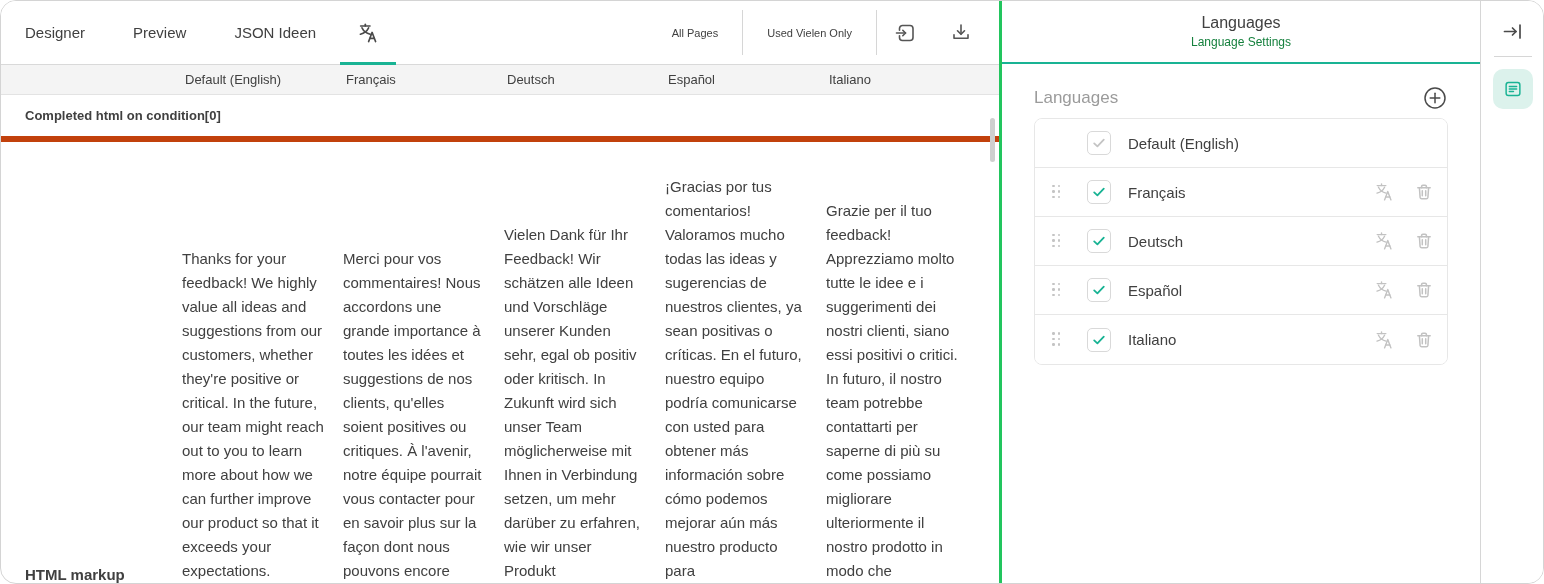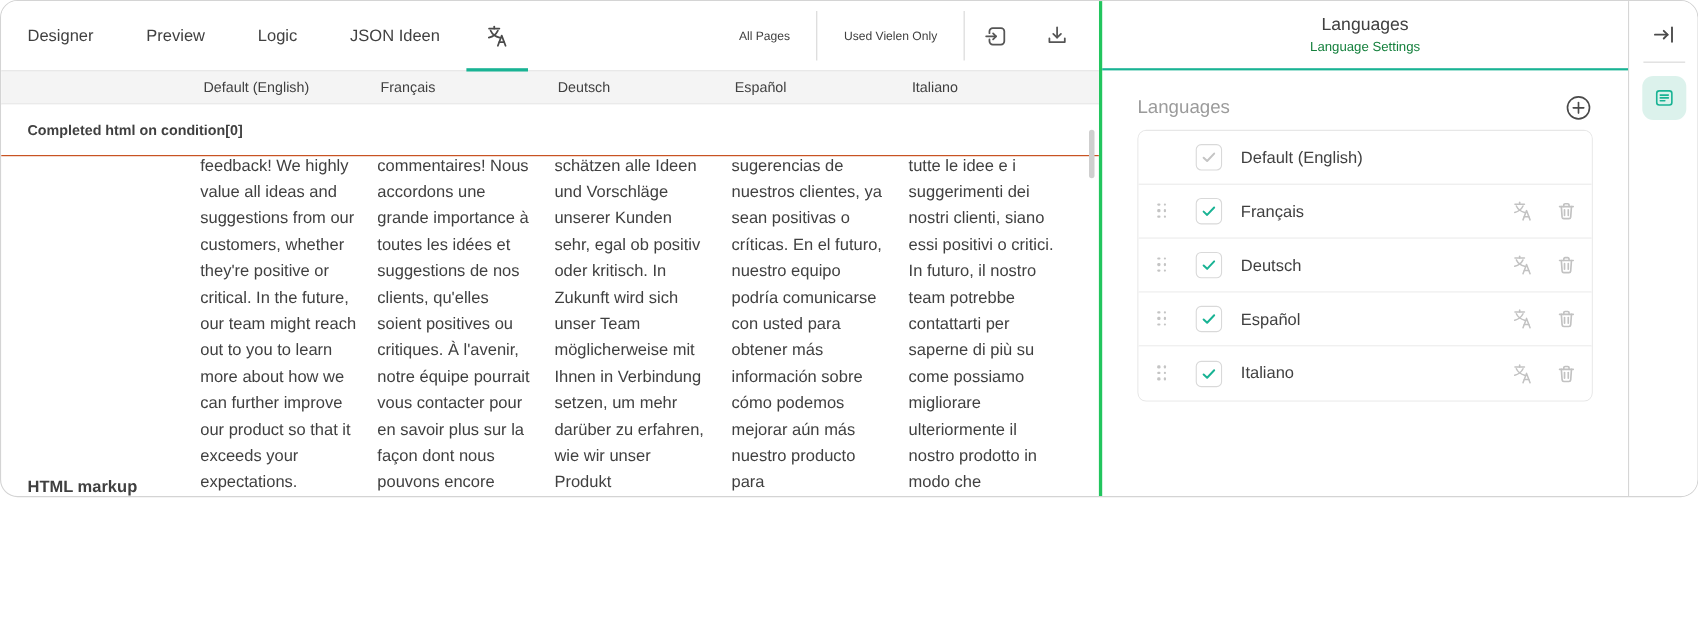--- a/index.html
+++ b/index.html
@@ -3,21 +3,21 @@
 <meta charset="utf-8">
 <style>
   * { box-sizing: border-box; margin: 0; padding: 0; }
   html, body { background: #ffffff; }
   body {
     font-family: "Liberation Sans", sans-serif;
     color: #404040;
     width: 1544px; height: 584px;
   }
   .app {
-    width: 1544px; height: 452px;
+    width: 1544px; height: 584px;
     background: #fff;
     border: 1px solid #d4d4d4;
     border-radius: 16px;
     overflow: hidden;
     display: flex;
   }
   
   .main { flex: 0 0 998px; width: 998px; display: flex; flex-direction: column; position: relative; overflow: hidden; }
   .toolbar {
     height: 64px; flex: 0 0 64px;
@@ -61,21 +61,21 @@
     display: flex; align-items: center;
     font-size: 13px; color: #404040;
   }
   .gh-name { width: 168px; flex: 0 0 168px; }
   .gh-col  { width: 161px; flex: 0 0 161px; padding-left: 16px; white-space: nowrap; }
 
   .group-row {
     height: 47px; flex: 0 0 47px;
     display: flex; align-items: center;
     padding-left: 24px;
-    border-bottom: 1px solid #c2410c;
+    border-bottom: 6px solid #c2410c;
     font-size: 13px; font-weight: 700; color: #404040;
     background: #fff;
   }
   .data-row { display: flex; align-items: flex-end; flex: 1; overflow: hidden; }
   .dr-name {
     width: 168px; flex: 0 0 168px;
     padding: 13px 0 0 24px;
     font-size: 15px; font-weight: 700; color: #404040;
   }
   .dr-cell {
@@ -157,23 +157,20 @@
 <div class="app">
 
   <div class="main">
 
     <div class="toolbar">
       <div class="tab">
           <span>Designer</span>
         </div>
       <div class="tab">
           <span>Preview</span>
-        </div>
-      <div class="tab">
-          <span>Logic</span>
         </div>
       <div class="tab">
           <span>JSON Ideen</span>
         </div>
       <div class="tab icon-tab active">
         <span>
           <svg class="ic" width="24" height="24" viewBox="0 0 24 24">
             <g class="stroke-tab">
               <path d="M9.3 3.2 V5"></path>
               <path d="M4.6 5 H14"></path>

